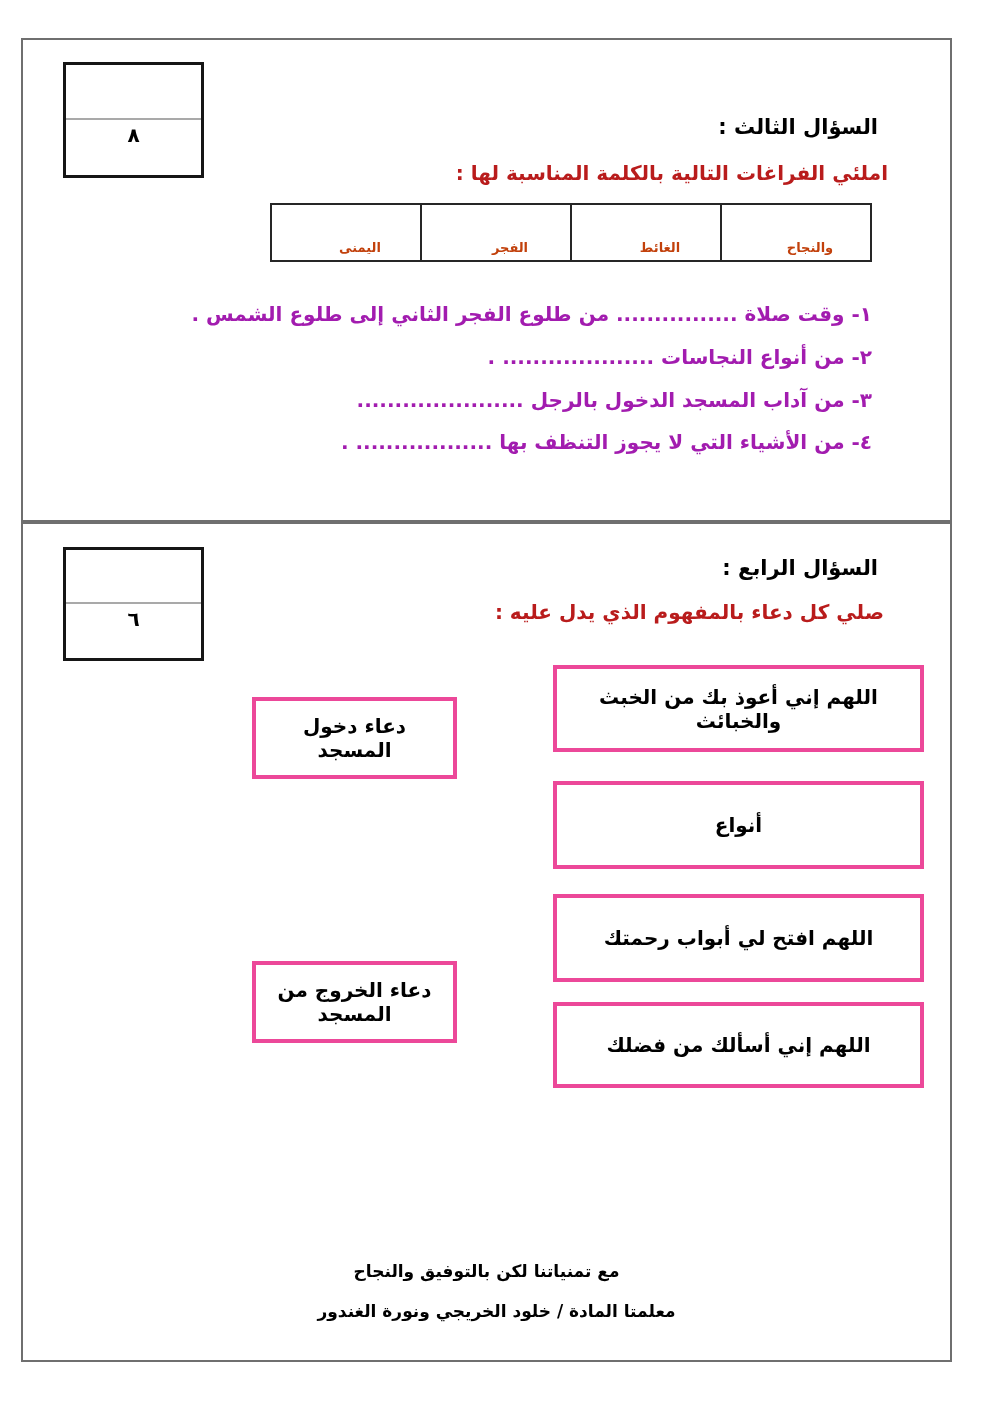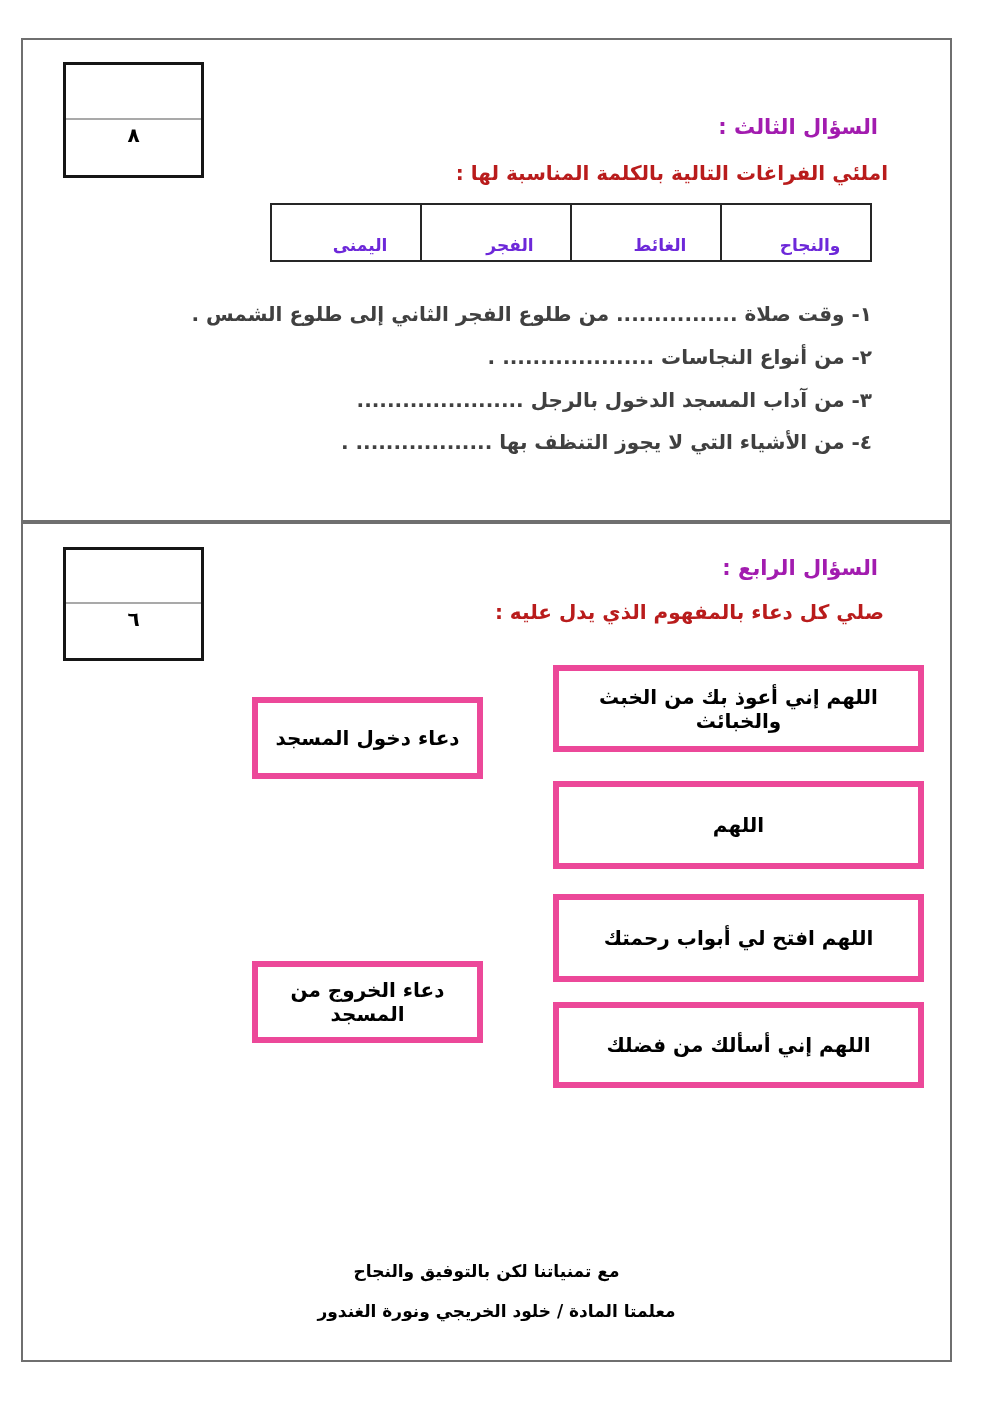--- a/index.html
+++ b/index.html
@@ -11,41 +11,41 @@
   .panel { position:absolute; left:21px; width:931px; border:2px solid #6f6f6f; background:#ffffff; }
   .panel-1 { top:38px;  height:484px; }
   .panel-2 { top:522px; height:840px; }
 
   .score-box { position:absolute; left:63px; width:141px; border:3px solid #161616; background:#fff; display:flex; flex-direction:column; }
   .score-box-1 { top:62px;  height:116px; }
   .score-box-2 { top:547px; height:114px; }
   .score-top    { flex:1; border-bottom:2px solid #a9a9a9; }
   .score-bottom { flex:1; text-align:center; padding-top:3px; font-size:20px; color:#000; }
 
-  .q-title { position:absolute; direction:rtl; color:#a21caf; font-size:21px; white-space:nowrap;margin-left:20px; }
+  .q-title { position:absolute; direction:rtl; color:#000000; font-size:21px; white-space:nowrap;margin-left:20px; }
   .q-title-1 { top:115px; right:114px; }
   .q-title-2 { top:556px; right:114px; }
   .q-instr { position:absolute; direction:rtl; color:#b91c1c; font-size:20px; white-space:nowrap; }
   .q-instr-1 { top:161px; right:104px; }
   .q-instr-2 { top:600px; right:108px; }
 
   .word-table { position:absolute; left:270px; top:203px; width:602px; height:59px; border:2px solid #262626; display:flex; direction:rtl; background:#fff; }
-  .word-cell { flex:1; display:flex; align-items:flex-end; justify-content:center; padding-bottom:5px; font-size:17px; color:#6d28d9; border-left:2px solid #262626;padding-left:28px; }
+  .word-cell { flex:1; display:flex; align-items:flex-end; justify-content:center; padding-bottom:5px; font-size:13px; color:#c2410c; border-left:2px solid #262626;padding-left:28px; }
   .word-cell:last-child { border-left:none; }
 
-  .q-line { position:absolute; direction:rtl; right:120px; font-size:20px; color:#404040; white-space:nowrap; }
+  .q-line { position:absolute; direction:rtl; right:120px; font-size:20px; color:#a21caf; white-space:nowrap; }
   .q-line-1 { top:302px; } .q-line-2 { top:345px; } .q-line-3 { top:388px; } .q-line-4 { top:430px; }
 
-  .match-box { position:absolute; border:6px solid #ec4899; background:#fff; display:flex; align-items:center; justify-content:center; text-align:center; direction:rtl; font-size:20px; color:#000; padding:4px 10px; }
+  .match-box { position:absolute; border:4px solid #ec4899; background:#fff; display:flex; align-items:center; justify-content:center; text-align:center; direction:rtl; font-size:20px; color:#000; padding:4px 10px; }
   .rb { left:553px; width:371px; }
   .rb-1 { top:665px;  height:87px; }
   .rb-2 { top:781px;  height:88px; }
   .rb-3 { top:894px;  height:88px; }
   .rb-4 { top:1002px; height:86px; }
-  .lb { left:252px; width:231px; }
+  .lb { left:252px; width:205px; }
   .lb-1 { top:697px; height:82px; }
   .lb-2 { top:827px; height:82px; }
   .lb-3 { top:961px; height:82px; }
 
   .footer-line { position:absolute; left:21px; width:931px; text-align:center; direction:rtl; font-size:17px; color:#000; }
   .footer-1 { top:1261px; }
   .footer-2 { top:1301px;padding-left:20px; }
 </style>
 </head>
 <body>
@@ -78,21 +78,21 @@
 
   <div class="score-box score-box-2">
     <div class="score-top"></div>
     <div class="score-bottom">٦</div>
   </div>
 
   <div class="q-title q-title-2">السؤال الرابع :</div>
   <div class="q-instr q-instr-2">صلي كل دعاء بالمفهوم الذي يدل عليه :</div>
 
   <div class="match-box rb rb-1">اللهم إني أعوذ بك من الخبث والخبائث</div>
-  <div class="match-box rb rb-2">اللهم</div>
+  <div class="match-box rb rb-2">أنواع</div>
   <div class="match-box rb rb-3">اللهم افتح لي أبواب رحمتك</div>
   <div class="match-box rb rb-4">اللهم إني أسألك من فضلك</div>
 
   <div class="match-box lb lb-1">دعاء دخول المسجد</div>
   <div class="match-box lb lb-3">دعاء الخروج من المسجد</div>
 
   <div class="footer-line footer-1">مع تمنياتنا لكن بالتوفيق والنجاح</div>
   <div class="footer-line footer-2">معلمتا المادة / خلود الخريجي ونورة الغندور</div>
 
 </div>

